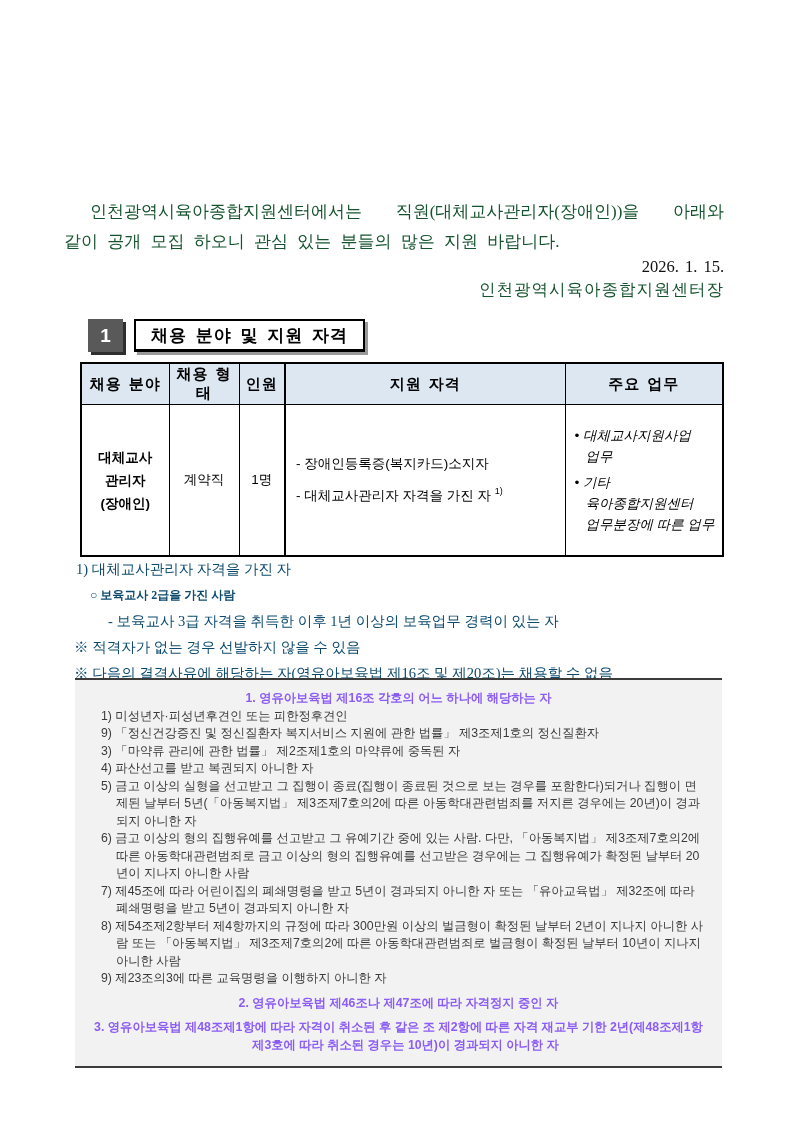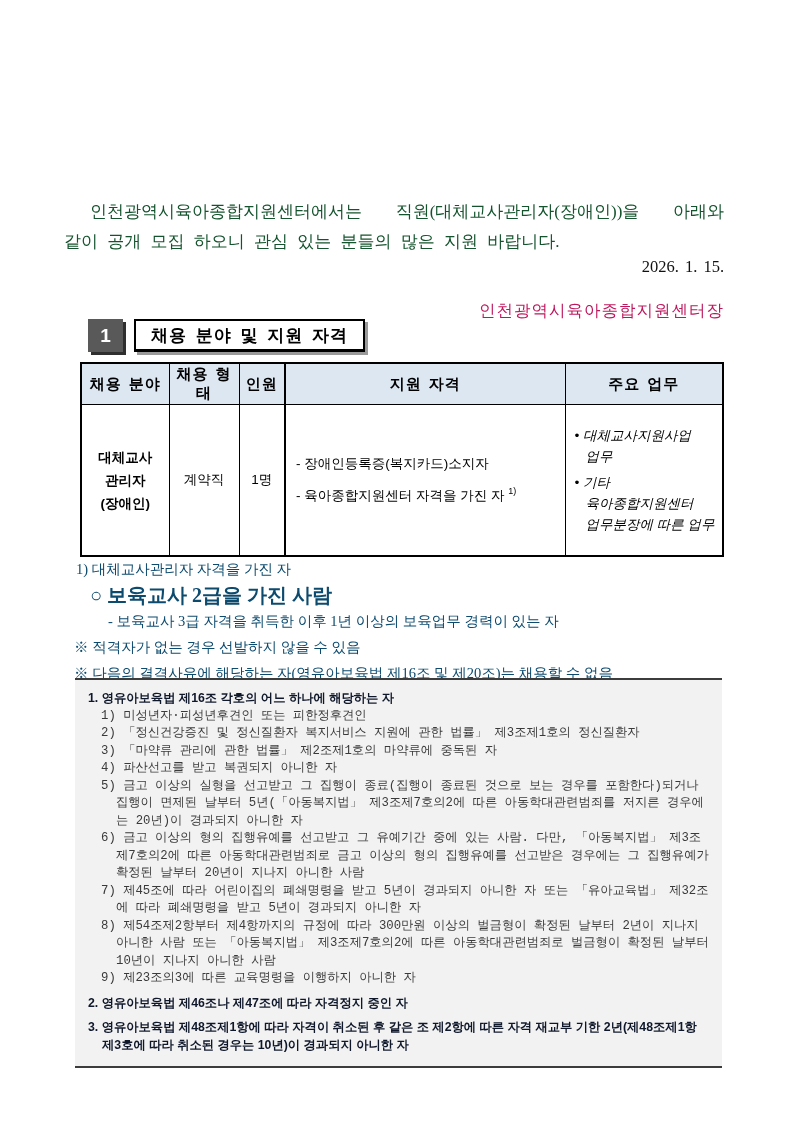--- a/index.html
+++ b/index.html
@@ -14,21 +14,21 @@
   .title-inner{background:#e1eff0;text-align:center;padding:11px 0 9px 0;}
   .title-line{font-weight:bold;font-size:21px;line-height:36px;letter-spacing:1px;word-spacing:5px;color:#000;}
   .title-rule-bottom{height:6px;background:#8f8f8f;margin-top:1px;}
 
   
   .serif{font-family:"Liberation Serif","DejaVu Serif",serif;}
   .intro{position:absolute;left:64px;top:197px;width:660px;font-size:17px;line-height:30px;color:#14532d;word-spacing:5px;}
   .intro .l1{text-align:justify;text-align-last:justify;padding-left:26px;}
   .intro .l2{text-align:left;}
   .date-line{position:absolute;left:64px;top:257px;width:660px;text-align:right;font-size:16.5px;color:#111;word-spacing:2px;}
-  .signer-line{position:absolute;left:64px;top:300px;width:660px;text-align:right;font-size:16.5px;color:#be185d;letter-spacing:1px;}
+  .signer-line{position:absolute;left:64px;top:279px;width:660px;text-align:right;font-size:16.5px;color:#14532d;letter-spacing:1px;}
 
   
   .section-head{position:absolute;left:88px;top:319px;height:33px;display:flex;align-items:stretch;}
   .sec-num{width:35px;background:#595959;color:#fff;font-size:19px;font-weight:bold;
            display:flex;align-items:center;justify-content:center;box-shadow:3px 3px 0 #2f2f2f;}
   .sec-title{margin-left:11px;background:#fff;border:2px solid #000;border-bottom-width:3px;
              box-shadow:3px 3px 0 #9a9a9a;padding:0 15px;display:flex;align-items:center;
              font-size:17px;font-weight:bold;letter-spacing:1px;word-spacing:3px;}
 
   
@@ -43,31 +43,31 @@
   .cell-qual{padding:0 6px 0 10px;}
   .cell-qual .q{line-height:20px;margin:7px 0;word-break:keep-all;}
   .cell-qual sup{font-size:9px;}
   .cell-duty{padding:0 6px 0 9px;font-style:italic;}
   .cell-duty .duty{padding-left:11px;text-indent:-11px;line-height:21px;margin:5px 0;word-break:keep-all;}
 
   
   .notes{position:absolute;left:64px;top:560px;width:662px;color:#0c4a6e;}
   .note{font-size:14.5px;line-height:19px;margin-bottom:7px;}
   .note.fn1{padding-left:12px;}
-  .note.circle{padding-left:26px;font-weight:bold;font-size:20px;}
+  .note.circle{padding-left:26px;font-weight:bold;font-size:12px;}
   .note.dash{padding-left:44px;}
   .note.ref{padding-left:10px;}
 
   
   .disq{position:absolute;left:75px;top:678px;width:647px;box-sizing:border-box;
         background:#f2f2f2;border-top:2px solid #3c3c3c;border-bottom:2px solid #3c3c3c;
         padding:10px 13px 12px 13px;color:#3a3a3a;}
   .bx{font-size:12.3px;line-height:17.5px;word-break:break-all;}
-  .bx.main{font-weight:bold;color:#0f172a;padding-left:14px;text-indent:-14px;}
-  .bx.sub{padding-left:28px;text-indent:-15px;font-family:Liberation Mono, monospace;}
+  .bx.main{font-weight:bold;color:#8b5cf6;padding-left:14px;text-indent:-14px;text-align:center;}
+  .bx.sub{padding-left:28px;text-indent:-15px;}
   .bx.gap{margin-top:7px;}
 </style>
 </head>
 <body>
 
 <div class="page">
 
 
   <div class="intro serif">
     <div class="l1">인천광역시육아종합지원센터에서는 직원(대체교사관리자(장애인))을 아래와</div>
@@ -102,42 +102,42 @@
       <tr>
         <td class="c cell-field">
           <div>대체교사</div>
           <div>관리자</div>
           <div>(장애인)</div>
         </td>
         <td class="c">계약직</td>
         <td class="c">1명</td>
         <td class="cell-qual col-qual">
           <div class="q">- 장애인등록증(복지카드)소지자</div>
-          <div class="q"><span>- 육아종합지원센터 자격을 가진 자</span> <sup>1)</sup></div>
+          <div class="q"><span>- 대체교사관리자 자격을 가진 자</span> <sup>1)</sup></div>
         </td>
         <td class="cell-duty">
           <div class="duty">• 대체교사지원사업 업무</div>
           <div class="duty">• 기타 육아종합지원센터 업무분장에 따른 업무</div>
         </td>
       </tr>
     </tbody>
   </table>
 
   <div class="notes serif">
     <div class="note fn1">1) 대체교사관리자 자격을 가진 자</div>
     <div class="note circle">○ 보육교사 2급을 가진 사람</div>
     <div class="note dash">- 보육교사 3급 자격을 취득한 이후 1년 이상의 보육업무 경력이 있는 자</div>
     <div class="note ref">※ 적격자가 없는 경우 선발하지 않을 수 있음</div>
     <div class="note ref">※ 다음의 결격사유에 해당하는 자(영유아보육법 제16조 및 제20조)는 채용할 수 없음</div>
   </div>
 
   <div class="disq">
     <div class="bx main">1. 영유아보육법 제16조 각호의 어느 하나에 해당하는 자</div>
     <div class="bx sub">1) 미성년자·피성년후견인 또는 피한정후견인</div>
-    <div class="bx sub">2) 「정신건강증진 및 정신질환자 복지서비스 지원에 관한 법률」 제3조제1호의 정신질환자</div>
+    <div class="bx sub">9) 「정신건강증진 및 정신질환자 복지서비스 지원에 관한 법률」 제3조제1호의 정신질환자</div>
     <div class="bx sub">3) 「마약류 관리에 관한 법률」 제2조제1호의 마약류에 중독된 자</div>
     <div class="bx sub">4) 파산선고를 받고 복권되지 아니한 자</div>
     <div class="bx sub">5) 금고 이상의 실형을 선고받고 그 집행이 종료(집행이 종료된 것으로 보는 경우를 포함한다)되거나 집행이 면제된 날부터 5년(「아동복지법」 제3조제7호의2에 따른 아동학대관련범죄를 저지른 경우에는 20년)이 경과되지 아니한 자</div>
     <div class="bx sub">6) 금고 이상의 형의 집행유예를 선고받고 그 유예기간 중에 있는 사람. 다만, 「아동복지법」 제3조제7호의2에 따른 아동학대관련범죄로 금고 이상의 형의 집행유예를 선고받은 경우에는 그 집행유예가 확정된 날부터 20년이 지나지 아니한 사람</div>
     <div class="bx sub">7) 제45조에 따라 어린이집의 폐쇄명령을 받고 5년이 경과되지 아니한 자 또는 「유아교육법」 제32조에 따라 폐쇄명령을 받고 5년이 경과되지 아니한 자</div>
     <div class="bx sub">8) 제54조제2항부터 제4항까지의 규정에 따라 300만원 이상의 벌금형이 확정된 날부터 2년이 지나지 아니한 사람 또는 「아동복지법」 제3조제7호의2에 따른 아동학대관련범죄로 벌금형이 확정된 날부터 10년이 지나지 아니한 사람</div>
     <div class="bx sub">9) 제23조의3에 따른 교육명령을 이행하지 아니한 자</div>
     <div class="bx main gap">2. 영유아보육법 제46조나 제47조에 따라 자격정지 중인 자</div>
     <div class="bx main gap">3. 영유아보육법 제48조제1항에 따라 자격이 취소된 후 같은 조 제2항에 따른 자격 재교부 기한 2년(제48조제1항제3호에 따라 취소된 경우는 10년)이 경과되지 아니한 자</div>
   </div>

